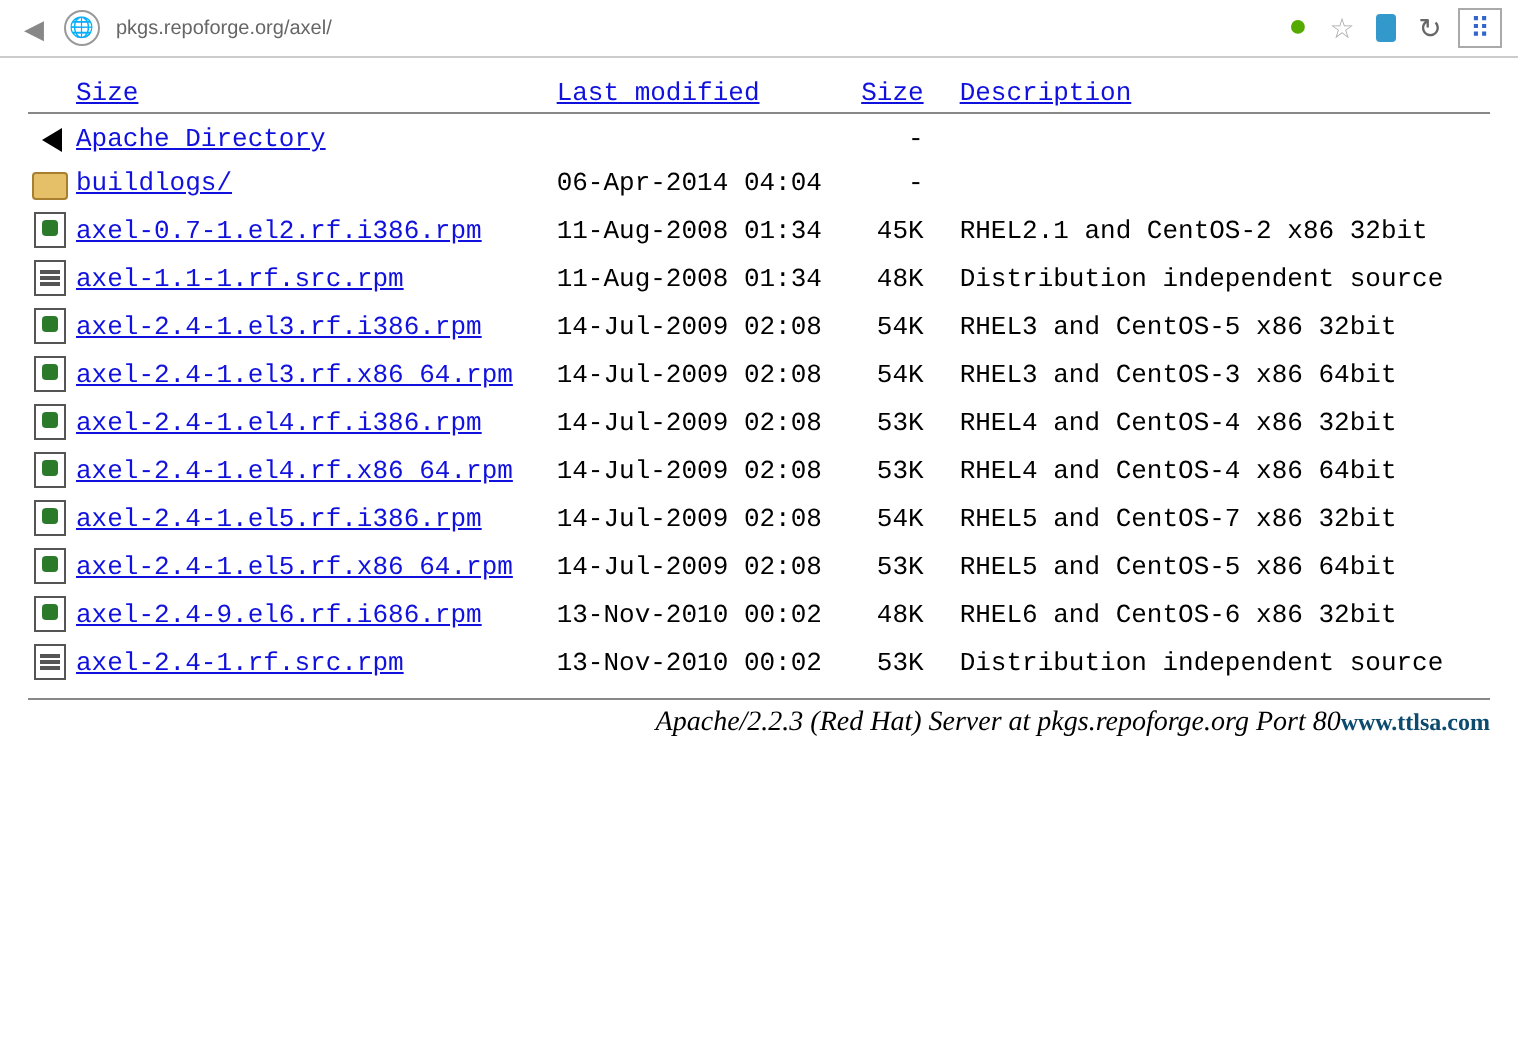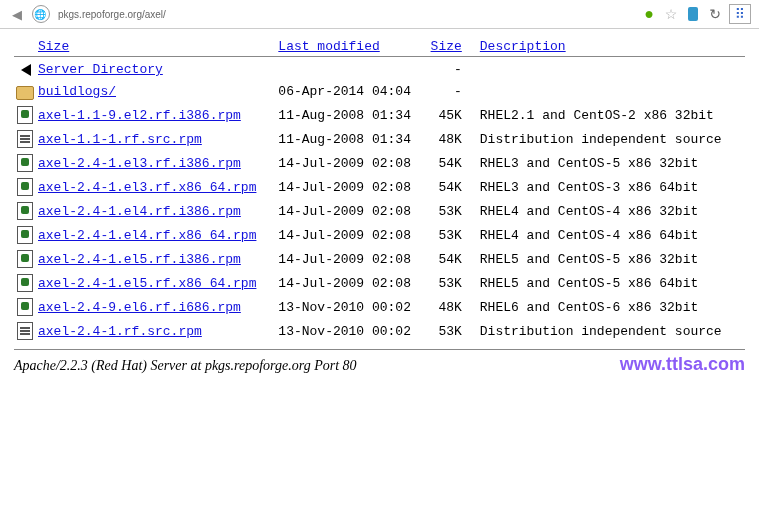--- a/index.html
+++ b/index.html
@@ -151,30 +151,30 @@
   hr.bottom {
     border: none;
     border-top: 1px solid #888;
     margin: 6px 0 4px;
   }
   .footer {
     font-style: italic;
     font-family: "Times New Roman", serif;
     font-size: 14px;
     display: flex;
-    justify-content: space-between;
+    justify-content: flex-end;
     align-items: baseline;
     padding-bottom: 4px;
   }
   .watermark {
-    color: #8b5cf6;
+    color: #0c4a6e;
     font-style: normal;
     font-weight: bold;
-    font-family: Liberation Sans, sans-serif;
-    font-size: 18px;
+    font-family: Liberation Serif, serif;
+    font-size: 12px;
   }
 </style>
 </head>
 <body>
 
 <div class="browser-bar">
   <span class="nav-btn">◀</span>
   <span class="globe">🌐</span>
   <input class="url-input" value="pkgs.repoforge.org/axel/" style="">
   <span class="tb-icon green-dot">●</span>
@@ -197,35 +197,35 @@
       <th class="size-col"><a href="#">Size</a></th>
       <th><a href="#">Description</a></th>
     </tr>
     <tr class="hr-row">
           <td colspan="5"></td>
         </tr>
     </tbody>
       <tbody id="rows">
         <tr>
           <td class="icon-cell"><span class="ico ico-back"></span></td>
-          <td><a href="#">Server Directory</a></td>
+          <td><a href="#">Apache Directory</a></td>
           <td></td>
           <td class="size-col">-</td>
           <td></td>
         </tr>
         <tr>
           <td class="icon-cell"><span class="ico ico-folder"></span></td>
           <td><a href="#"> buildlogs/</a></td>
           <td>06-Apr-2014 04:04</td>
           <td class="size-col">-</td>
           <td></td>
         </tr>
         <tr>
           <td class="icon-cell"><span class="ico ico-pkg"></span></td>
-          <td><a href="#">axel-1.1-9.el2.rf.i386.rpm</a></td>
+          <td><a href="#">axel-0.7-1.el2.rf.i386.rpm</a></td>
           <td>11-Aug-2008 01:34</td>
           <td class="size-col">45K</td>
           <td>RHEL2.1 and CentOS-2 x86 32bit</td>
         </tr>
         <tr>
           <td class="icon-cell"><span class="ico ico-src"></span></td>
           <td><a href="#">axel-1.1-1.rf.src.rpm</a></td>
           <td>11-Aug-2008 01:34</td>
           <td class="size-col">48K</td>
           <td>Distribution independent source</td>
@@ -256,21 +256,21 @@
           <td><a href="#">axel-2.4-1.el4.rf.x86 64.rpm</a></td>
           <td>14-Jul-2009 02:08</td>
           <td class="size-col">53K</td>
           <td>RHEL4 and CentOS-4 x86 64bit</td>
         </tr>
         <tr>
           <td class="icon-cell"><span class="ico ico-pkg"></span></td>
           <td><a href="#">axel-2.4-1.el5.rf.i386.rpm</a></td>
           <td>14-Jul-2009 02:08</td>
           <td class="size-col">54K</td>
-          <td>RHEL5 and CentOS-5 x86 32bit</td>
+          <td>RHEL5 and CentOS-7 x86 32bit</td>
         </tr>
         <tr>
           <td class="icon-cell"><span class="ico ico-pkg"></span></td>
           <td><a href="#">axel-2.4-1.el5.rf.x86 64.rpm</a></td>
           <td>14-Jul-2009 02:08</td>
           <td class="size-col">53K</td>
           <td>RHEL5 and CentOS-5 x86 64bit</td>
         </tr>
         <tr>
           <td class="icon-cell"><span class="ico ico-pkg"></span></td>

